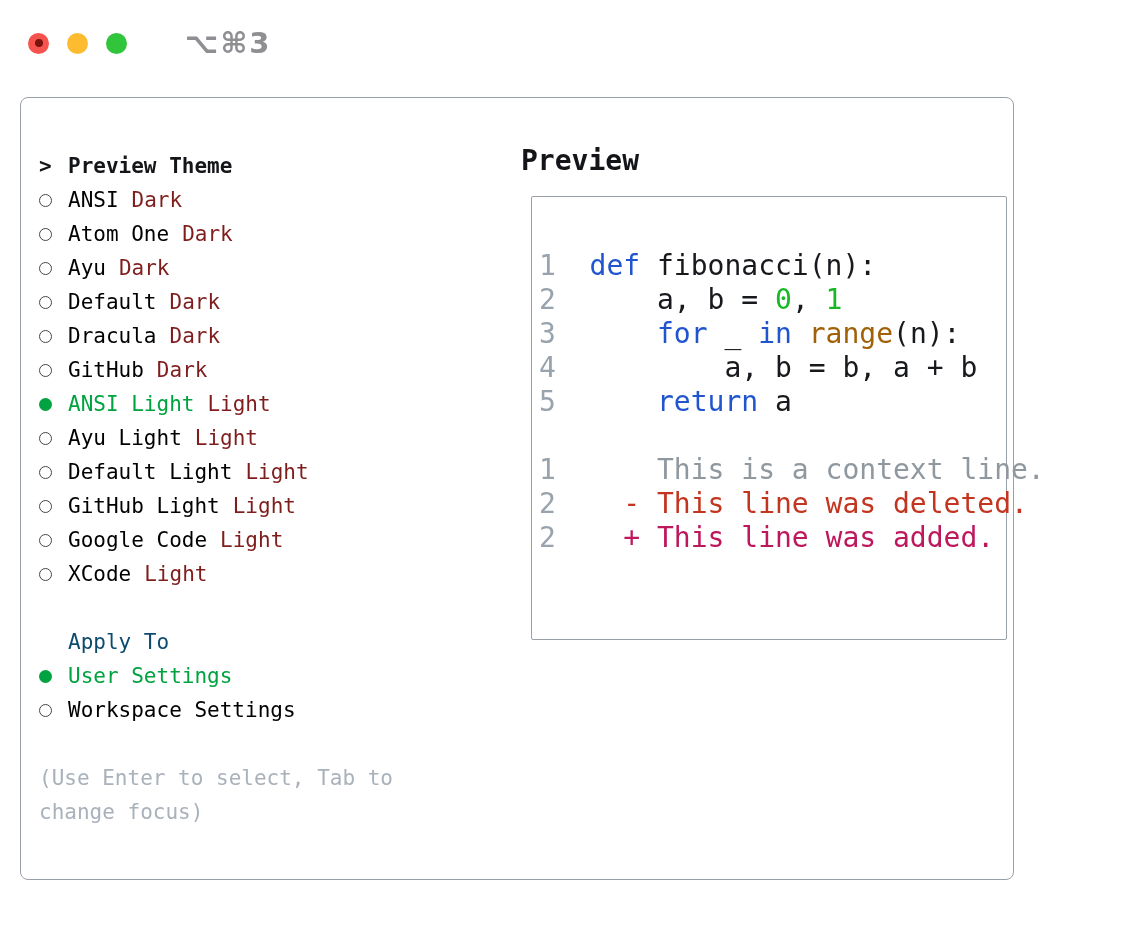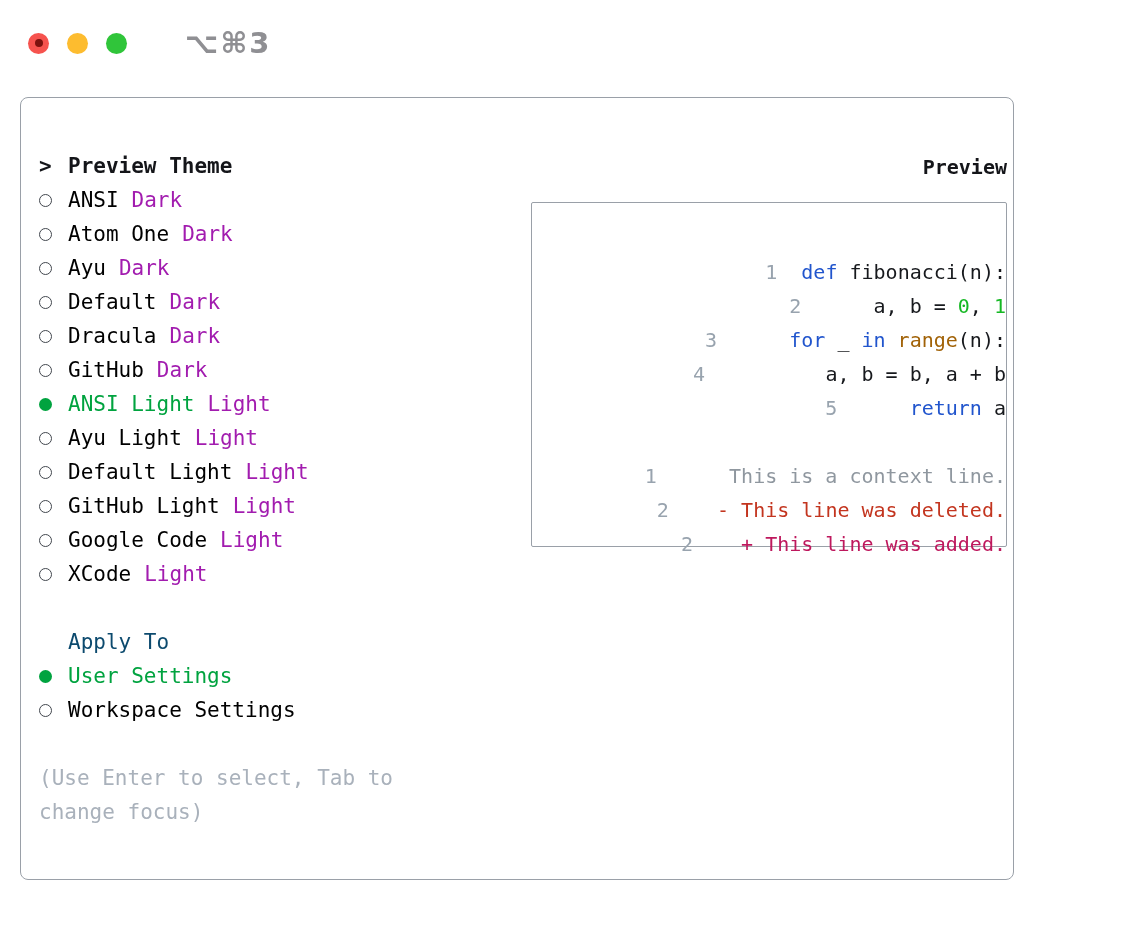--- a/index.html
+++ b/index.html
@@ -28,30 +28,30 @@
   
   .left{position:absolute;left:18px;top:51px;font-size:21px;line-height:34px;}
   .row{display:flex;align-items:center;height:34px;white-space:pre;}
   .cell{display:flex;align-items:center;width:29px;flex:none;}
   .caret{font-weight:700;color:#141519;}
   .hdr-label{font-weight:700;color:#141519;}
   .radio{width:11px;height:11px;border:1.5px solid #42474e;border-radius:50%;background:transparent;}
   .sel .radio{width:13px;height:13px;border:none;background:#00a33f;}
   .name{color:#000000;}
   .sel .name{color:#00a33f;}
-  .tag{color:#a21caf;margin-left:13px;}
+  .tag{color:#7f1d1d;margin-left:13px;}
   .sub-hdr{color:#0c4a6e;}
   .spacer{height:34px;}
   .help{margin-top:0;color:#a9b1bb;}
   .help div{height:34px;line-height:34px;white-space:pre;}
   
-  .right{position:absolute;left:480px;top:52px;font-size:20px;line-height:34px;text-align:right;}
+  .right{position:absolute;left:480px;top:46px;font-size:28px;line-height:34px;}
   .preview-hdr{margin-left:20px;height:34px;font-weight:700;color:#141519;}
   .pbox{
-    margin-left:30px;margin-top:18px;width:476px;height:345px;
+    margin-left:30px;margin-top:18px;width:476px;height:444px;
     box-sizing:border-box;border:1.5px solid #9aa0a8;border-radius:2px;
     padding:52px 0 0 7px;background:#ffffff;
   }
   .cl{height:34px;white-space:pre;}
   .ln{color:#98a3ae;}
   .fg{color:#17191d;}
   .blue{color:#2155cd;}
   .cyan{color:#a16207;}
   .green{color:#16b824;}
   .green2{color:#be185d;}

